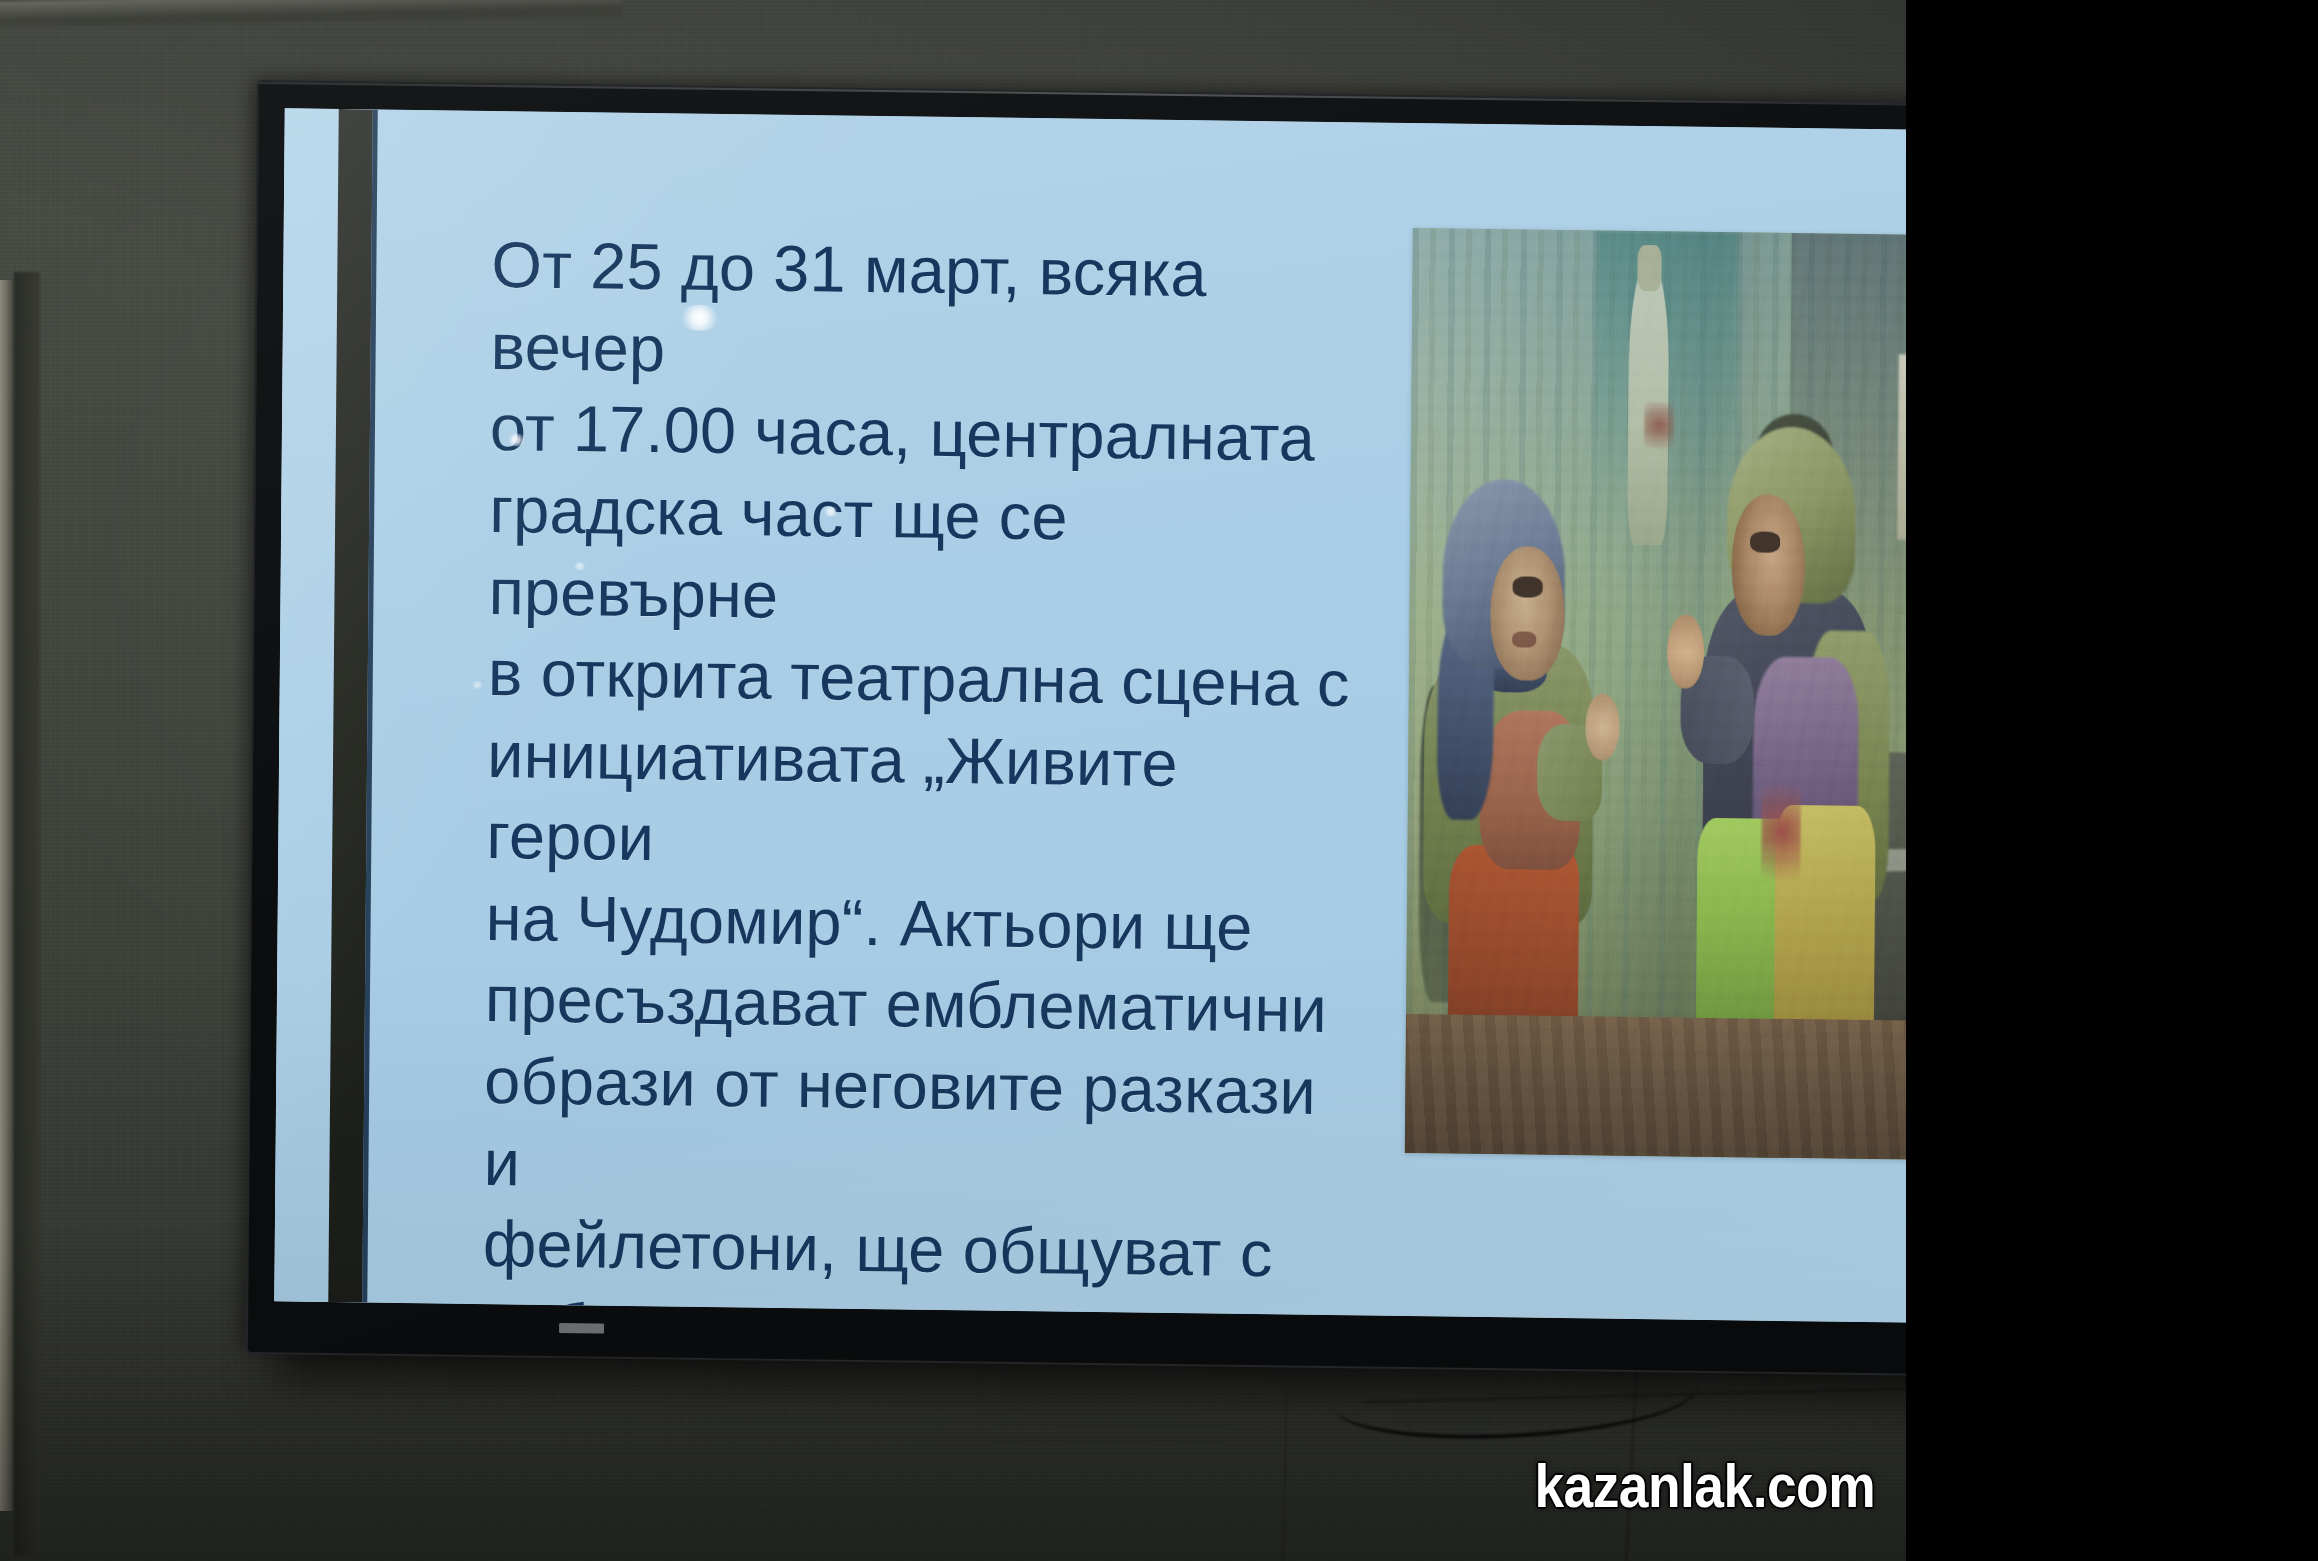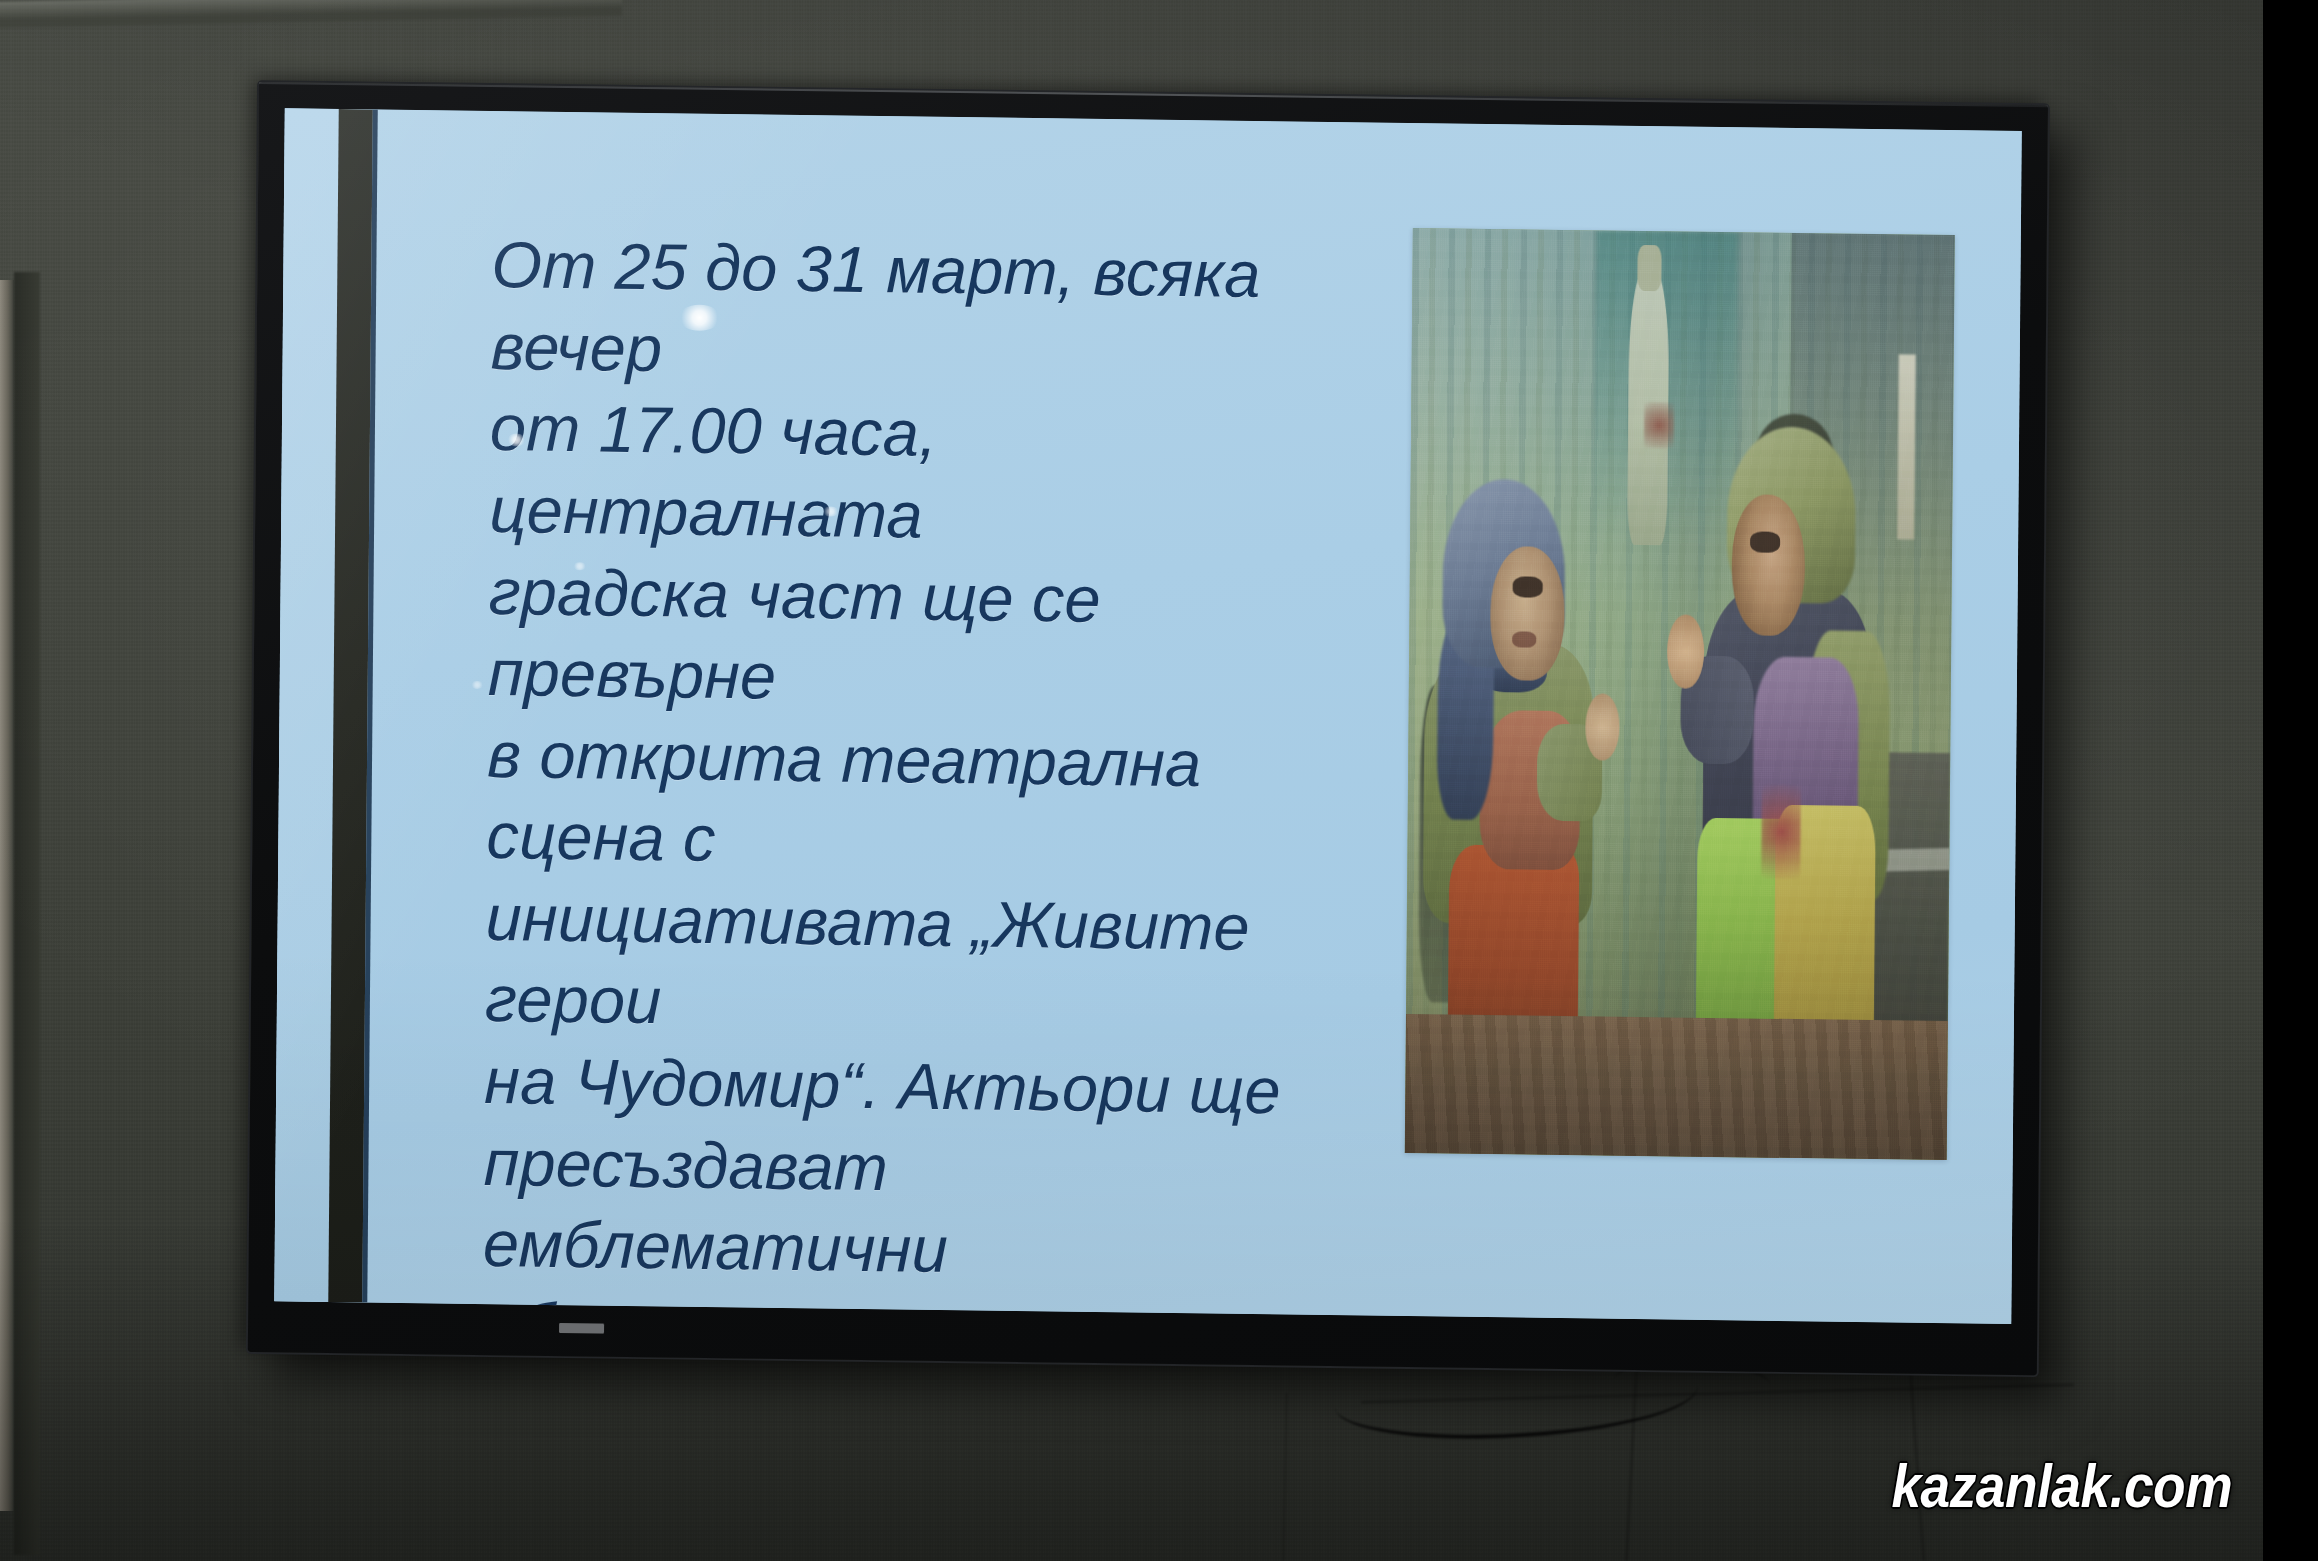--- a/index.html
+++ b/index.html
@@ -1,22 +1,21 @@
 <!DOCTYPE html>
 <html style="font-size:10.4px"><head>
 <meta charset="utf-8">
 <style>
   html,body{margin:0;padding:0;background:#000;}
   .stage{
     position:relative;
-    width:2263px;height:1561px;
+    width:1906px;height:1561px;
     overflow:hidden;
     font-family:"Liberation Sans", sans-serif;
     background:#3b3e38;
-    font-style:italic;
   }
 
   
   .wall{
     position:absolute;inset:0;
     background:
       linear-gradient(180deg,#4a4d46 0%,#43463f 28%,#3c3f38 62%,#2e312c 100%);
   }
   .wall-grain{
     position:absolute;inset:0;

